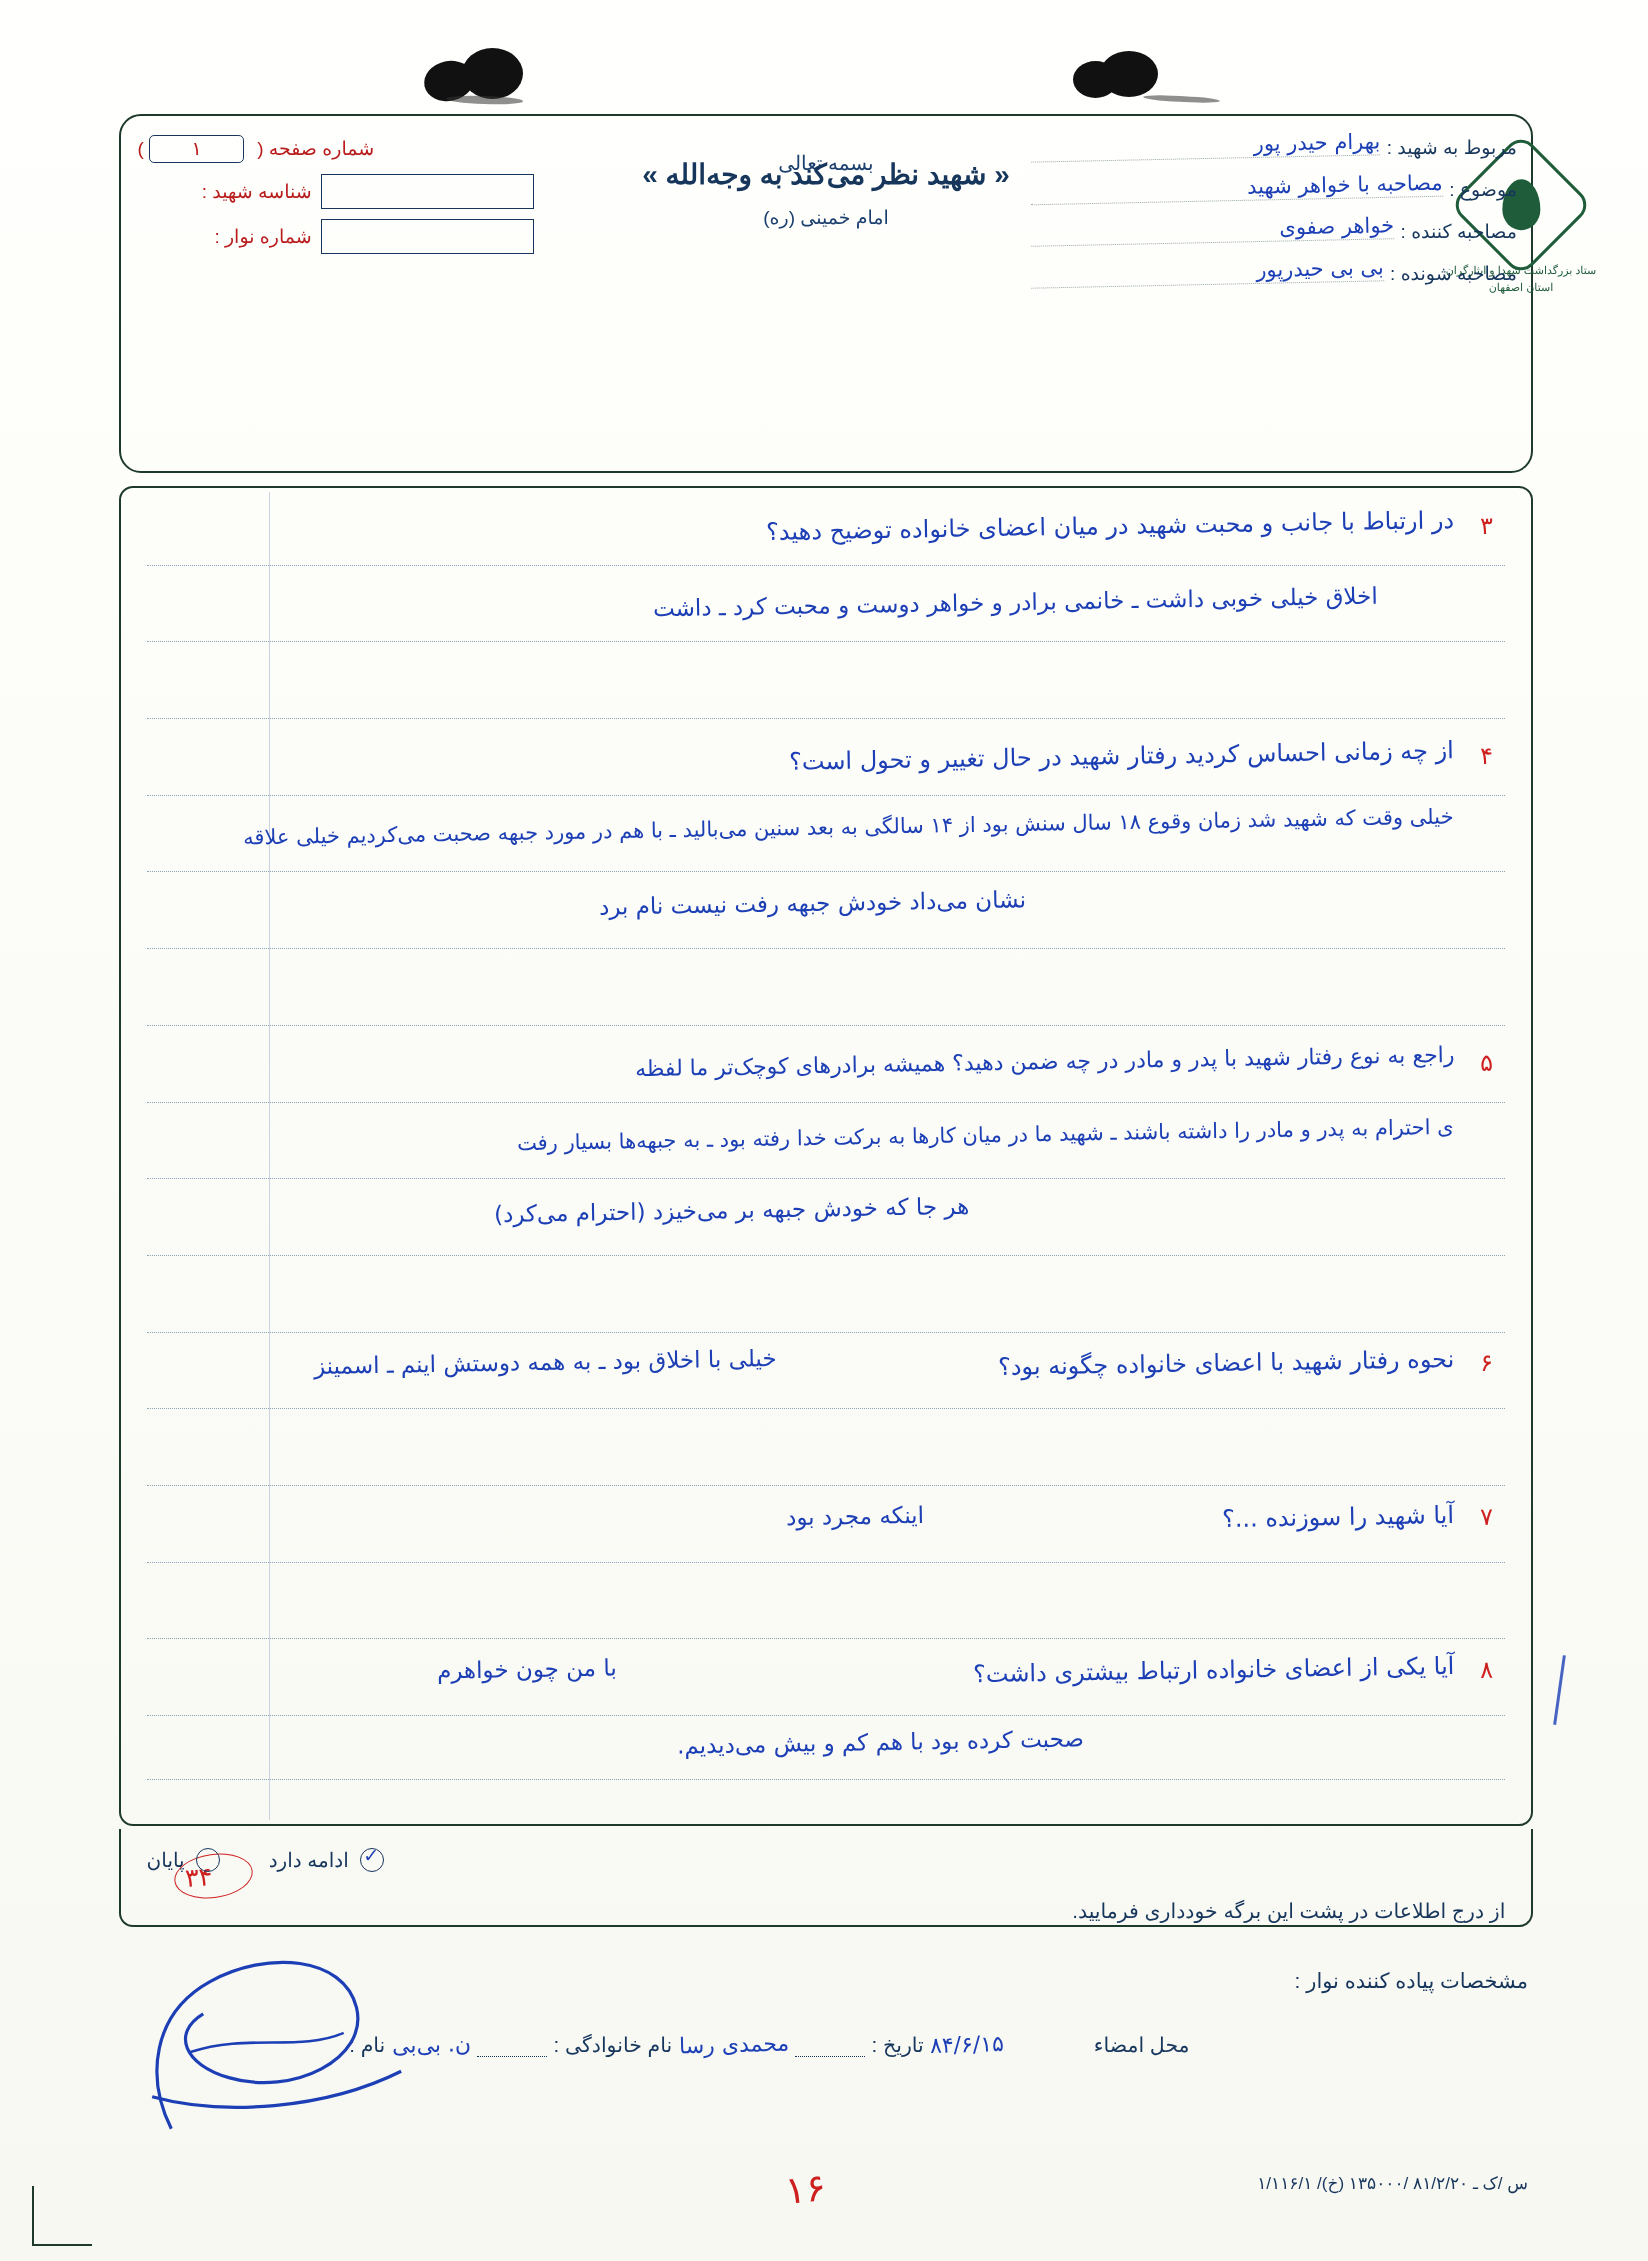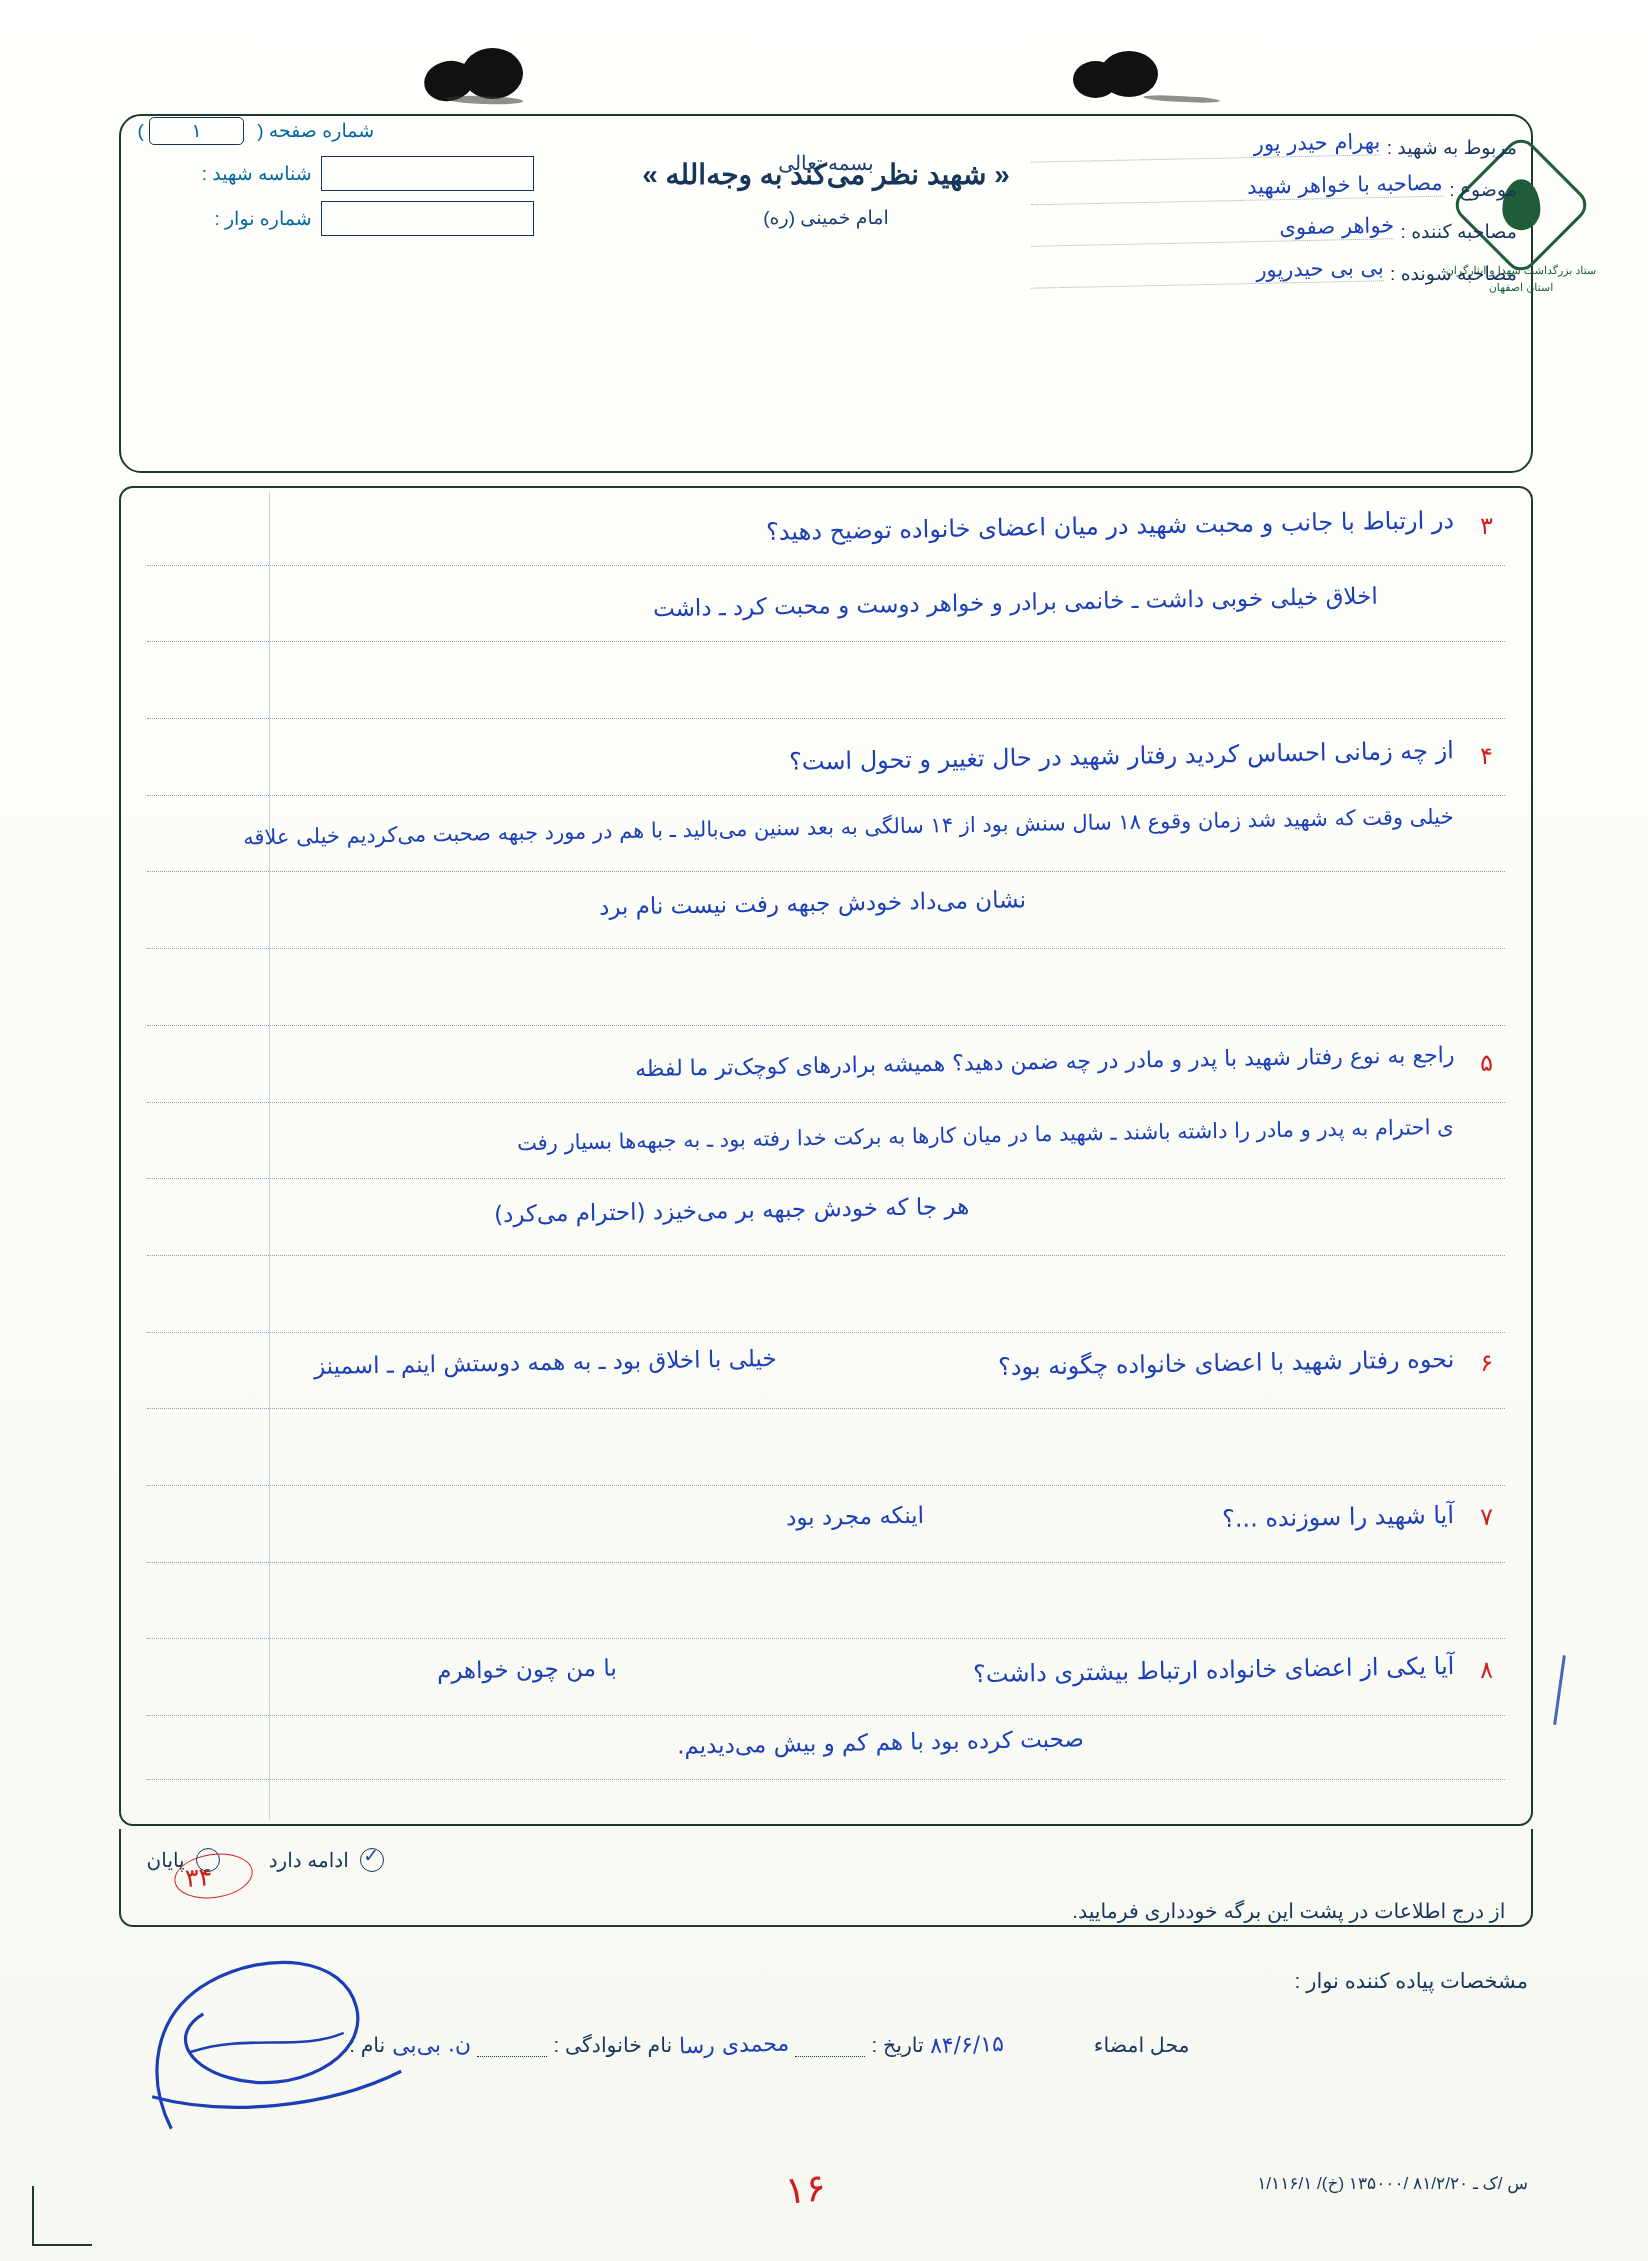--- a/index.html
+++ b/index.html
@@ -83,21 +83,21 @@
   .hdr-label{white-space:nowrap;}
   .hdr-hand{
     flex:1;color:#1c3fb5;font-size:21px;
     border-bottom:1.3px dotted #9aa;
     line-height:1.1;padding-bottom:1.3px;
     font-family:"DejaVu Sans", sans-serif;
     transform:rotate(-1.2deg);
   }
 
   
-  .hdr-left{position:absolute;left:16.6px;top:1px;width:396px;font-size:19px;color:#0369a1;}
+  .hdr-left{position:absolute;left:16.6px;top:19px;width:396px;font-size:19px;color:#b91c1c;}
   .pagenum-row{text-align:left;margin-bottom:11.5px;}
   .pagenum-box{
     display:inline-block;border:1.9px solid #17365c;border-radius:5.1px;
     min-width:75px;padding:1.3px 9px;text-align:center;font-size:19px;margin-right:7.7px;
   }
   .id-row{display:flex;align-items:center;gap:9px;margin-bottom:10.2px;justify-content:flex-start;}
   .id-label{white-space:nowrap;}
   .id-box{width:211px;height:33px;border:1.9px solid #17365c;}
 
   

